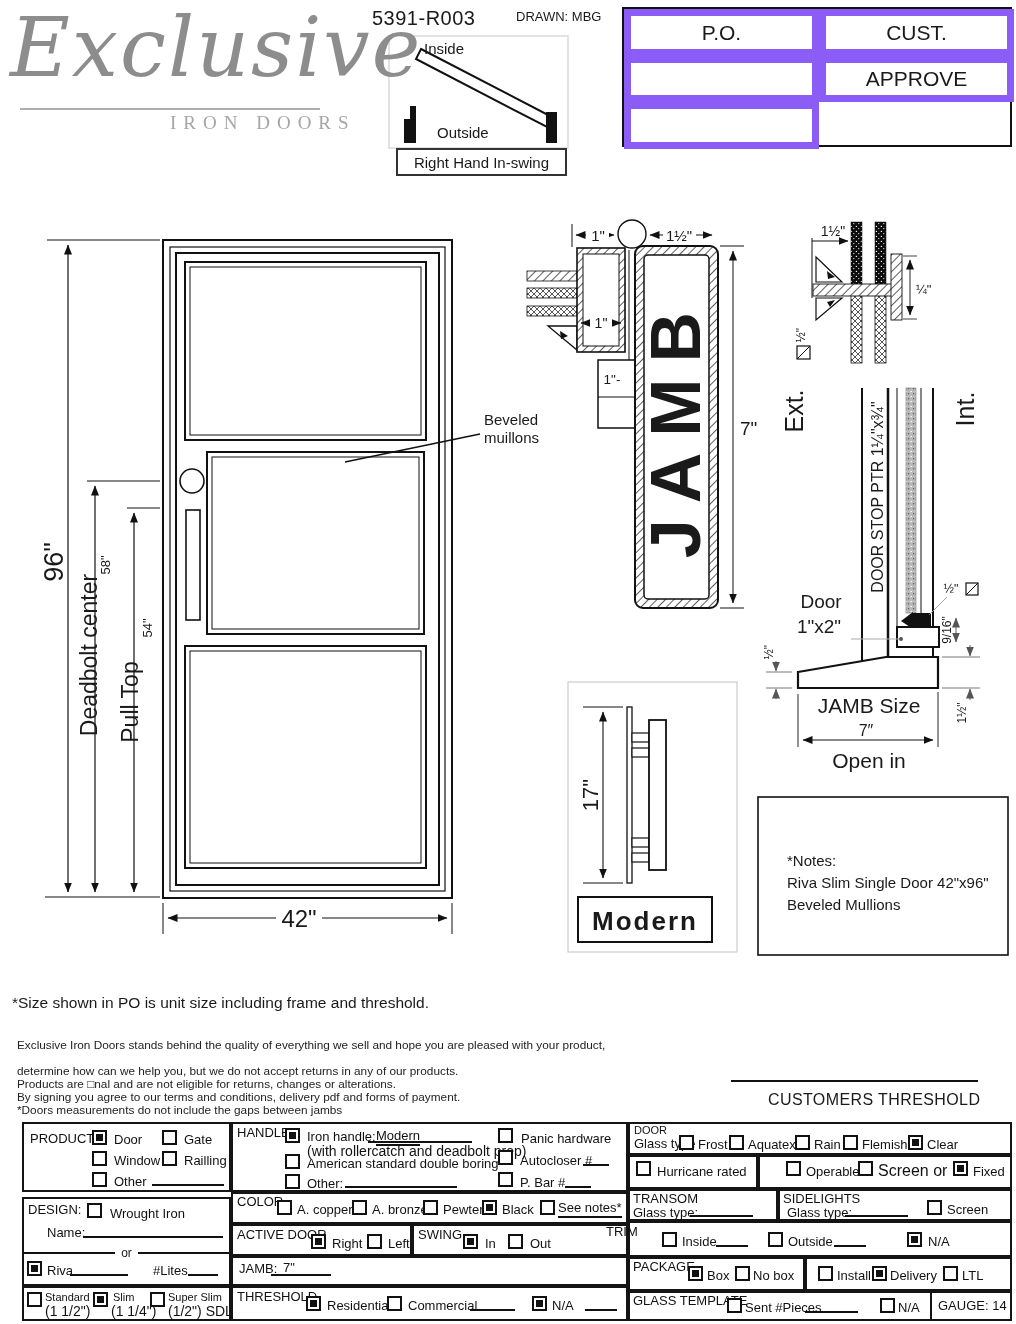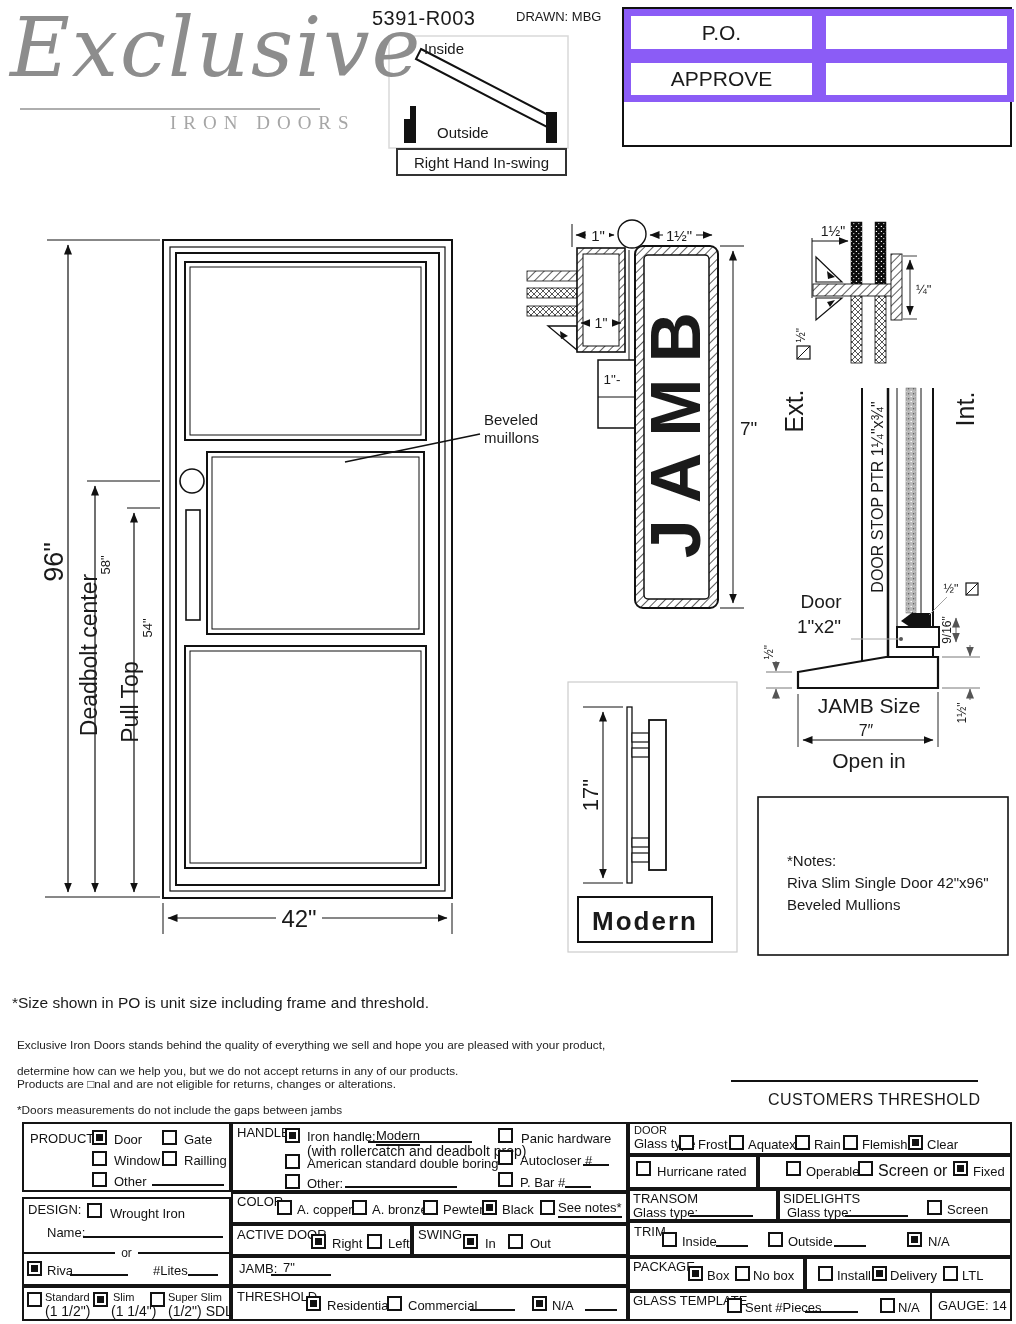--- a/index.html
+++ b/index.html
@@ -239,29 +239,31 @@
   <div id="logo-sub">IRON DOORS</div>
 
   <div class="hlab" style="left:372px;top:7px;font-size:20px;letter-spacing:0.5px">5391-R003</div>
   <div class="hlab" style="left:516px;top:9px;font-size:13px">DRAWN: MBG</div>
   <div class="hlab" style="left:424px;top:40px;font-size:15px">Inside</div>
   <div class="hlab" style="left:437px;top:124px;font-size:15px">Outside</div>
   <div id="swing-caption">Right Hand In-swing</div>
 
   <div id="po-table">
     <div>P.O.</div>
+    <div>CUST.</div>
     <div></div>
     <div>APPROVE</div>
     <div></div>
   </div>
 
   <div class="hlab" style="left:12px;top:994px;font-size:15.5px">*Size shown in PO is unit size including frame and threshold.</div>
   <div class="disc-sm" style="top:1038px">Exclusive Iron Doors stands behind the quality of everything we sell and hope you are pleased with your product,</div>
   <div class="disc-sm" style="top:1064px">determine how can we help you, but we do not accept returns in any of our products.</div>
   <div class="disc-sm" style="top:1077px">Products are □nal and are not eligible for returns, changes or alterations.</div>
+  <div class="disc-sm" style="top:1090px">By signing you agree to our terms and conditions, delivery pdf and forms of payment.</div>
   <div class="disc-sm" style="top:1103px">*Doors measurements do not include the gaps between jambs</div>
 
   <div class="abs" style="left:731px;top:1080px;width:247px;height:2px;background:#111"></div>
   <div class="hlab" style="left:768px;top:1091px;font-size:16px;letter-spacing:0.4px">CUSTOMERS THRESHOLD</div>
 
   <div class="fbox" style="left:22px;top:1122px;width:209px;height:70px"></div>
   <div class="fbox" style="left:231px;top:1122px;width:397px;height:70px"></div>
   <div class="fbox" style="left:22px;top:1197px;width:209px;height:56px;border-bottom:none"></div>
   <div class="fbox" style="left:22px;top:1253px;width:209px;height:33px;border-top:none"></div>
   <div class="fbox" style="left:22px;top:1286px;width:209px;height:35px"></div>
@@ -400,21 +402,21 @@
 
   <span class="flab" style="left:633px;top:1191px">TRANSOM</span>
   <span class="flab" style="left:633px;top:1205px">Glass type:</span>
   <span class="bl" style="left:690px;top:1215px;width:63px"></span>
   <span class="flab" style="left:783px;top:1191px">SIDELIGHTS</span>
   <span class="flab" style="left:787px;top:1205px">Glass type:</span>
   <span class="bl" style="left:845px;top:1215px;width:63px"></span>
   <span class="cb" style="left:927px;top:1200px"></span>
   <span class="flab" style="left:947px;top:1202px">Screen</span>
 
-  <span class="flab" style="left:634px;top:1224px">TRIM</span>
+  <span class="flab" style="left:606px;top:1224px">TRIM</span>
   <span class="cb" style="left:662px;top:1232px"></span>
   <span class="flab" style="left:682px;top:1234px">Inside</span>
   <span class="bl" style="left:716px;top:1245px;width:32px"></span>
   <span class="cb" style="left:768px;top:1232px"></span>
   <span class="flab" style="left:788px;top:1234px">Outside</span>
   <span class="bl" style="left:834px;top:1245px;width:32px"></span>
   <span class="cb on" style="left:907px;top:1232px"></span>
   <span class="flab" style="left:928px;top:1234px">N/A</span>
 
   <span class="flab" style="left:633px;top:1259px">PACKAGE</span>

